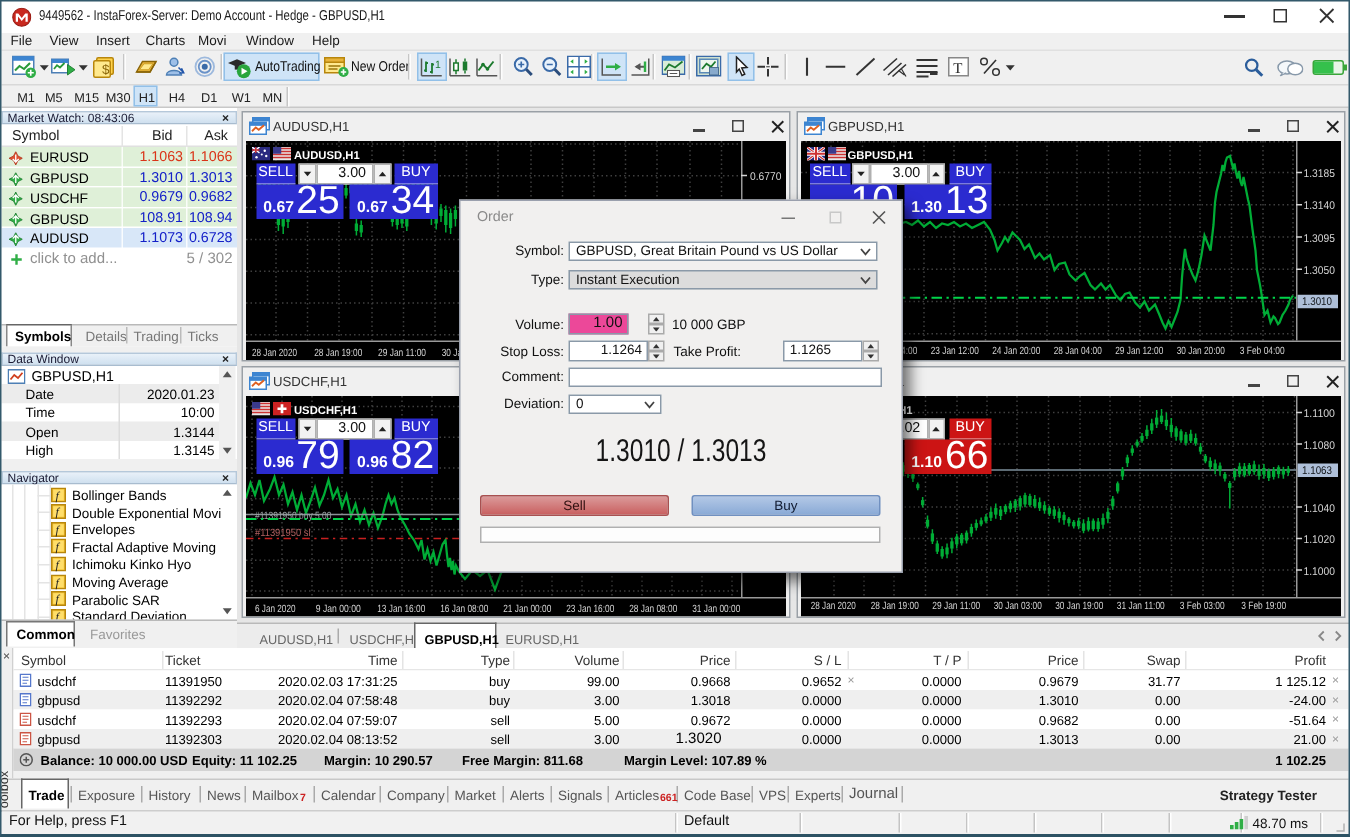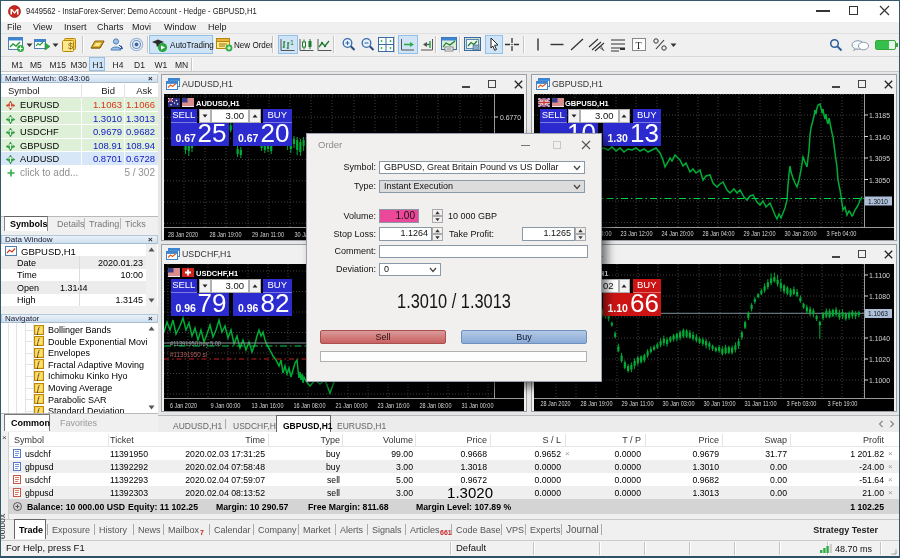--- a/index.html
+++ b/index.html
@@ -320,21 +320,21 @@
   </svg>
 <div class="tx" style="left:20px;top:140.5px;height:10px;font-size:9.3px;color:#000;line-height:10px">GBPUSD</div>
 <div class="tx" style="left:67px;top:140.5px;width:55px;height:10px;font-size:9.5px;color:#1420c8;line-height:10px;text-align:right">108.91</div>
 <div class="tx" style="left:100px;top:140.5px;width:55px;height:10px;font-size:9.5px;color:#1420c8;line-height:10px;text-align:right">108.94</div>
 <div class="ab" style="left:1px;top:152.0px;width:157px;height:13.5px;background:#d8e7f8;border-bottom:1px solid #fff"></div>
 <svg class="ab" style="left:6px;top:155.0px" width="9" height="9" viewBox="0 0 9 9">
     <path d="M4.5 0 L6 3 L9 4.5 L6 6 L4.5 9 L3 6 L0 4.5 L3 3 Z" fill="#2fae46" stroke="#1c7a2e" stroke-width="0.5"></path>
     <path d="M4.5 2 V7 M2.5 4 L4.5 2 L6.5 4" stroke="#fff" stroke-width="0.9" fill="none"></path>
   </svg>
 <div class="tx" style="left:20px;top:154.0px;height:10px;font-size:9.3px;color:#000;line-height:10px">AUDUSD</div>
-<div class="tx" style="left:67px;top:154.0px;width:55px;height:10px;font-size:9.5px;color:#1420c8;line-height:10px;text-align:right">0.8701</div>
+<div class="tx" style="left:67px;top:154.0px;width:55px;height:10px;font-size:9.5px;color:#1420c8;line-height:10px;text-align:right">1.1073</div>
 <div class="tx" style="left:100px;top:154.0px;width:55px;height:10px;font-size:9.5px;color:#1420c8;line-height:10px;text-align:right">0.6728</div>
 <div class="ab" style="left:81px;top:98px;width:1px;height:67.5px;background:rgba(255,255,255,0.85)"></div>
 <div class="ab" style="left:124px;top:98px;width:1px;height:67.5px;background:rgba(255,255,255,0.85)"></div>
 <svg class="ab" style="left:7px;top:168.5px" width="8" height="8" viewBox="0 0 8 8">
     <path d="M4 0.5 V7.5 M0.5 4 H7.5" stroke="#2fae46" stroke-width="1.6"></path>
   </svg>
 <div class="tx" style="left:20px;top:167.5px;height:10px;font-size:10px;color:#909090;line-height:10px">click to add...</div>
 <div class="tx" style="left:115px;top:167.5px;width:40px;height:10px;font-size:10px;color:#909090;line-height:10px;text-align:right">5 / 302</div>
 <div class="ab" style="left:1px;top:216px;width:157px;height:15px;background:#f0f0f0;border-top:1px solid #b9b9b9"></div>
 <div class="ab" style="left:4px;top:216px;width:44px;height:15px;background:#fff;border:1px solid #888;border-top:1px solid #666;border-bottom:0"></div>
@@ -355,21 +355,21 @@
   </svg>
 <div class="tx" style="left:21px;top:247px;height:10px;font-size:9.5px;color:#000;line-height:10px">GBPUSD,H1</div>
 <div class="ab" style="left:1px;top:256px;width:145px;height:12.5px;background:#ececec"></div>
 <div class="tx" style="left:17px;top:257.5px;height:10px;font-size:9px;color:#000;line-height:10px">Date</div>
 <div class="tx" style="left:60px;top:257.5px;width:83px;height:10px;font-size:9px;color:#000;line-height:10px;text-align:right">2020.01.23</div>
 <div class="ab" style="left:1px;top:268.5px;width:145px;height:12.5px;background:#fff"></div>
 <div class="tx" style="left:17px;top:270.0px;height:10px;font-size:9px;color:#000;line-height:10px">Time</div>
 <div class="tx" style="left:60px;top:270.0px;width:83px;height:10px;font-size:9px;color:#000;line-height:10px;text-align:right">10:00</div>
 <div class="ab" style="left:1px;top:281.0px;width:145px;height:12.5px;background:#ececec"></div>
 <div class="tx" style="left:17px;top:282.5px;height:10px;font-size:9px;color:#000;line-height:10px">Open</div>
-<div class="tx" style="left:60px;top:282.5px;width:83px;height:10px;font-size:9px;color:#000;line-height:10px;">1.3144</div>
+<div class="tx" style="left:60px;top:282.5px;width:83px;height:10px;font-size:9px;color:#000;line-height:10px;text-align:right">1.3144</div>
 <div class="ab" style="left:1px;top:293.5px;width:145px;height:12.5px;background:#fff"></div>
 <div class="tx" style="left:17px;top:295.0px;height:10px;font-size:9px;color:#000;line-height:10px">High</div>
 <div class="tx" style="left:60px;top:295.0px;width:83px;height:10px;font-size:9px;color:#000;line-height:10px;text-align:right">1.3145</div>
 <div class="ab" style="left:79px;top:256px;width:1px;height:50px;background:#dcdcdc"></div>
 <div class="ab" style="left:146px;top:244px;width:11px;height:62px;background:#f0f0f0"></div>
 <svg class="ab" style="left:148px;top:247px" width="7" height="5" viewBox="0 0 7 5">
     <path d="M3.5 0.5 L6.5 4.5 L0.5 4.5 Z" fill="#555"></path>
   </svg>
 <svg class="ab" style="left:148px;top:298px" width="7" height="5" viewBox="0 0 7 5">
     <path d="M0.5 0.5 L6.5 0.5 L3.5 4.5 Z" fill="#555"></path>
@@ -621,21 +621,21 @@
 <div class="ab" style="left:249.0px;top:109.3px;width:11.5px;height:13.3px;background:#f2f2f2;border:1px solid #b0b0b0"></div>
 <svg class="ab" style="left:251.5px;top:114.3px" width="6" height="4" viewBox="0 0 6 4">
     <path d="M0.5 3.5 L3 0.5 L5.5 3.5 Z" fill="#222"></path>
   </svg>
 <div class="ab" style="left:263.0px;top:109.3px;width:28.5px;height:13.3px;background:#2b2bd0;color:#fff;font-size:9.5px;line-height:12.5px;text-align:center">BUY</div>
 <div class="ab" style="left:170.5px;top:122.6px;width:58px;height:23px;background:#2b2bd0"></div>
 <div class="ab" style="left:233.0px;top:122.6px;width:58.5px;height:23px;background:#2b2bd0"></div>
 <div class="tx" style="left:175.5px;top:133.3px;height:11px;font-size:10.5px;font-weight:bold;color:#fff;line-height:11px">0.67</div>
 <div class="tx" style="left:197.5px;top:121.8px;height:24px;font-size:26px;color:#fff;line-height:23px">25</div>
 <div class="tx" style="left:238.0px;top:133.3px;height:11px;font-size:10.5px;font-weight:bold;color:#fff;line-height:11px">0.67</div>
-<div class="tx" style="left:260.5px;top:121.8px;height:24px;font-size:26px;color:#fff;line-height:23px">20</div>
+<div class="tx" style="left:260.5px;top:121.8px;height:24px;font-size:26px;color:#fff;line-height:23px">34</div>
 <div class="ab" style="left:170.5px;top:121.6px;width:26.5px;height:0.8px;background:rgba(255,255,255,0.38)"></div>
 <div class="ab" style="left:263.0px;top:121.6px;width:28.5px;height:0.8px;background:rgba(255,255,255,0.38)"></div>
 <div class="ab" style="left:531px;top:74px;width:366px;height:167px;background:#f0f0f0;border:1px solid #9aa0a6"></div>
 <svg class="ab" style="left:536px;top:78px" width="14" height="12" viewBox="0 0 14 12">
     <rect x="2.5" y="0.5" width="11" height="8" fill="#fff" stroke="#3d85d1"></rect>
     <rect x="2.5" y="0.5" width="11" height="2.4" fill="#3d85d1"></rect>
     <rect x="0.5" y="3.5" width="11" height="8" fill="#fff" stroke="#3d85d1"></rect>
     <rect x="0.5" y="3.5" width="11" height="2.4" fill="#3d85d1"></rect>
     <polyline points="2,9.5 4.5,7 6.5,8.5 10,5.5" stroke="#e06020" stroke-width="1.2" fill="none"></polyline>
   </svg>
@@ -1147,21 +1147,21 @@
 <div class="tx" style="left:110px;top:449px;height:10px;font-size:8.7px;color:#000;line-height:10px">11391950</div>
 <div class="tx" style="left:175px;top:449px;width:90px;height:10px;font-size:8.7px;color:#000;line-height:10px;text-align:right">2020.02.03 17:31:25</div>
 <div class="tx" style="left:290px;top:449px;width:50px;height:10px;font-size:8.7px;color:#000;line-height:10px;text-align:right">buy</div>
 <div class="tx" style="left:363px;top:449px;width:50px;height:10px;font-size:8.7px;color:#000;line-height:10px;text-align:right">99.00</div>
 <div class="tx" style="left:437px;top:449px;width:50px;height:10px;font-size:8.7px;color:#000;line-height:10px;text-align:right">0.9668</div>
 <div class="tx" style="left:511px;top:449px;width:50px;height:10px;font-size:8.7px;color:#000;line-height:10px;text-align:right">0.9652</div>
 <div class="tx" style="left:565px;top:449px;height:10px;font-size:8px;color:#999;line-height:10px">×</div>
 <div class="tx" style="left:591px;top:449px;width:50px;height:10px;font-size:8.7px;color:#000;line-height:10px;text-align:right">0.0000</div>
 <div class="tx" style="left:669px;top:449px;width:50px;height:10px;font-size:8.7px;color:#000;line-height:10px;text-align:right">0.9679</div>
 <div class="tx" style="left:737px;top:449px;width:50px;height:10px;font-size:8.7px;color:#000;line-height:10px;text-align:right">31.77</div>
-<div class="tx" style="left:824px;top:449px;width:60px;height:10px;font-size:8.7px;color:#000;line-height:10px;text-align:right">1 201.82</div>
+<div class="tx" style="left:824px;top:449px;width:60px;height:10px;font-size:8.7px;color:#000;line-height:10px;text-align:right">1 125.12</div>
 <div class="tx" style="left:888px;top:449px;height:10px;font-size:8px;color:#999;line-height:10px">×</div>
 <div class="ab" style="left:9px;top:460px;width:890px;height:13px;background:#efefef"></div>
 <svg class="ab" style="left:13px;top:462px" width="8" height="9" viewBox="0 0 8 9">
     <rect x="0.5" y="0.5" width="7" height="8" fill="#fff" stroke="#5577cc"></rect>
     <path d="M2 2.5h4M2 4.5h4M2 6.5h3" stroke="#5577cc" stroke-width="0.8"></path>
   </svg>
 <div class="tx" style="left:25px;top:462px;height:10px;font-size:8.7px;color:#000;line-height:10px">gbpusd</div>
 <div class="tx" style="left:110px;top:462px;height:10px;font-size:8.7px;color:#000;line-height:10px">11392292</div>
 <div class="tx" style="left:175px;top:462px;width:90px;height:10px;font-size:8.7px;color:#000;line-height:10px;text-align:right">2020.02.04 07:58:48</div>
 <div class="tx" style="left:290px;top:462px;width:50px;height:10px;font-size:8.7px;color:#000;line-height:10px;text-align:right">buy</div>
@@ -1193,21 +1193,21 @@
 <div class="ab" style="left:9px;top:486px;width:890px;height:13px;background:#efefef"></div>
 <svg class="ab" style="left:13px;top:488px" width="8" height="9" viewBox="0 0 8 9">
     <rect x="0.5" y="0.5" width="7" height="8" fill="#fff" stroke="#cc5544"></rect>
     <path d="M2 2.5h4M2 4.5h4M2 6.5h3" stroke="#cc5544" stroke-width="0.8"></path>
   </svg>
 <div class="tx" style="left:25px;top:488px;height:10px;font-size:8.7px;color:#000;line-height:10px">gbpusd</div>
 <div class="tx" style="left:110px;top:488px;height:10px;font-size:8.7px;color:#000;line-height:10px">11392303</div>
 <div class="tx" style="left:175px;top:488px;width:90px;height:10px;font-size:8.7px;color:#000;line-height:10px;text-align:right">2020.02.04 08:13:52</div>
 <div class="tx" style="left:290px;top:488px;width:50px;height:10px;font-size:8.7px;color:#000;line-height:10px;text-align:right">sell</div>
 <div class="tx" style="left:363px;top:488px;width:50px;height:10px;font-size:8.7px;color:#000;line-height:10px;text-align:right">3.00</div>
-<div class="tx" style="left:443px;top:488px;width:50px;height:10px;font-size:15px;color:#000;line-height:10px;text-align:right">1.3020</div>
+<div class="tx" style="left:431px;top:488px;width:50px;height:10px;font-size:10px;color:#000;line-height:10px;text-align:right">1.3020</div>
 <div class="tx" style="left:511px;top:488px;width:50px;height:10px;font-size:8.7px;color:#000;line-height:10px;text-align:right">0.0000</div>
 <div class="tx" style="left:591px;top:488px;width:50px;height:10px;font-size:8.7px;color:#000;line-height:10px;text-align:right">0.0000</div>
 <div class="tx" style="left:669px;top:488px;width:50px;height:10px;font-size:8.7px;color:#000;line-height:10px;text-align:right">1.3013</div>
 <div class="tx" style="left:737px;top:488px;width:50px;height:10px;font-size:8.7px;color:#000;line-height:10px;text-align:right">0.00</div>
 <div class="tx" style="left:824px;top:488px;width:60px;height:10px;font-size:8.7px;color:#000;line-height:10px;text-align:right">21.00</div>
 <div class="tx" style="left:888px;top:488px;height:10px;font-size:8px;color:#999;line-height:10px">×</div>
 <div class="ab" style="left:9px;top:499px;width:890px;height:15px;background:#d4d4d4"></div>
 <svg class="ab" style="left:13px;top:502px" width="9" height="9" viewBox="0 0 9 9">
     <circle cx="4.5" cy="4.5" r="4" fill="none" stroke="#555"></circle>
     <path d="M4.5 2.5v4M2.5 4.5h4" stroke="#555"></path>
@@ -1318,21 +1318,21 @@
 <div class="ab" style="left:379px;top:227px;width:53px;height:13.5px;background:#fff;border:1px solid #8a99a8;z-index:41;font-size:9px;line-height:11.5px;color:#111;text-align:right;padding-right:3px">1.1264</div>
 <div class="ab" style="left:432px;top:227px;width:11px;height:6.75px;background:#f0f0f0;border:1px solid #aaa;z-index:41"></div>
 <div class="ab" style="left:432px;top:233.75px;width:11px;height:6.75px;background:#f0f0f0;border:1px solid #aaa;z-index:41"></div>
 <svg class="ab" style="left:435px;top:229px;z-index:42" width="5" height="3.5" viewBox="0 0 5 3.5">
     <path d="M0.3 3.2 L2.5 0.3 L4.7 3.2 Z" fill="#333"></path>
   </svg>
 <svg class="ab" style="left:435px;top:235.5px;z-index:42" width="5" height="3.5" viewBox="0 0 5 3.5">
     <path d="M0.3 0.3 L4.7 0.3 L2.5 3.2 Z" fill="#333"></path>
   </svg>
 <div class="tx" style="left:449px;top:228.5px;width:70px;height:10px;font-size:9px;color:#111;line-height:10px;text-align:left;z-index:41">Take Profit:</div>
-<div class="ab" style="left:522px;top:227px;width:53px;height:13.5px;background:#fff;border:1px solid #8a99a8;z-index:41;font-size:9px;line-height:11.5px;color:#111;text-align:right;padding-right:3px">1.1265</div>
+<div class="ab" style="left:522px;top:227px;width:53px;height:13.5px;background:#fff;border:1px solid #8a99a8;z-index:41;font-size:9px;line-height:11.5px;color:#111;text-align:right;padding-right:20px">1.1265</div>
 <div class="ab" style="left:575px;top:227px;width:11px;height:6.75px;background:#f0f0f0;border:1px solid #aaa;z-index:41"></div>
 <div class="ab" style="left:575px;top:233.75px;width:11px;height:6.75px;background:#f0f0f0;border:1px solid #aaa;z-index:41"></div>
 <svg class="ab" style="left:578px;top:229px;z-index:42" width="5" height="3.5" viewBox="0 0 5 3.5">
     <path d="M0.3 3.2 L2.5 0.3 L4.7 3.2 Z" fill="#333"></path>
   </svg>
 <svg class="ab" style="left:578px;top:235.5px;z-index:42" width="5" height="3.5" viewBox="0 0 5 3.5">
     <path d="M0.3 0.3 L4.7 0.3 L2.5 3.2 Z" fill="#333"></path>
   </svg>
 <div class="tx" style="left:306px;top:246px;width:70px;height:10px;font-size:9px;color:#111;line-height:10px;text-align:right;z-index:41">Comment:</div>
 <div class="ab" style="left:379px;top:244.5px;width:209px;height:13.5px;background:#fff;border:1px solid #8a99a8;z-index:41;font-size:9px;line-height:11.5px;color:#111;padding-left:4px;overflow:hidden"></div>

